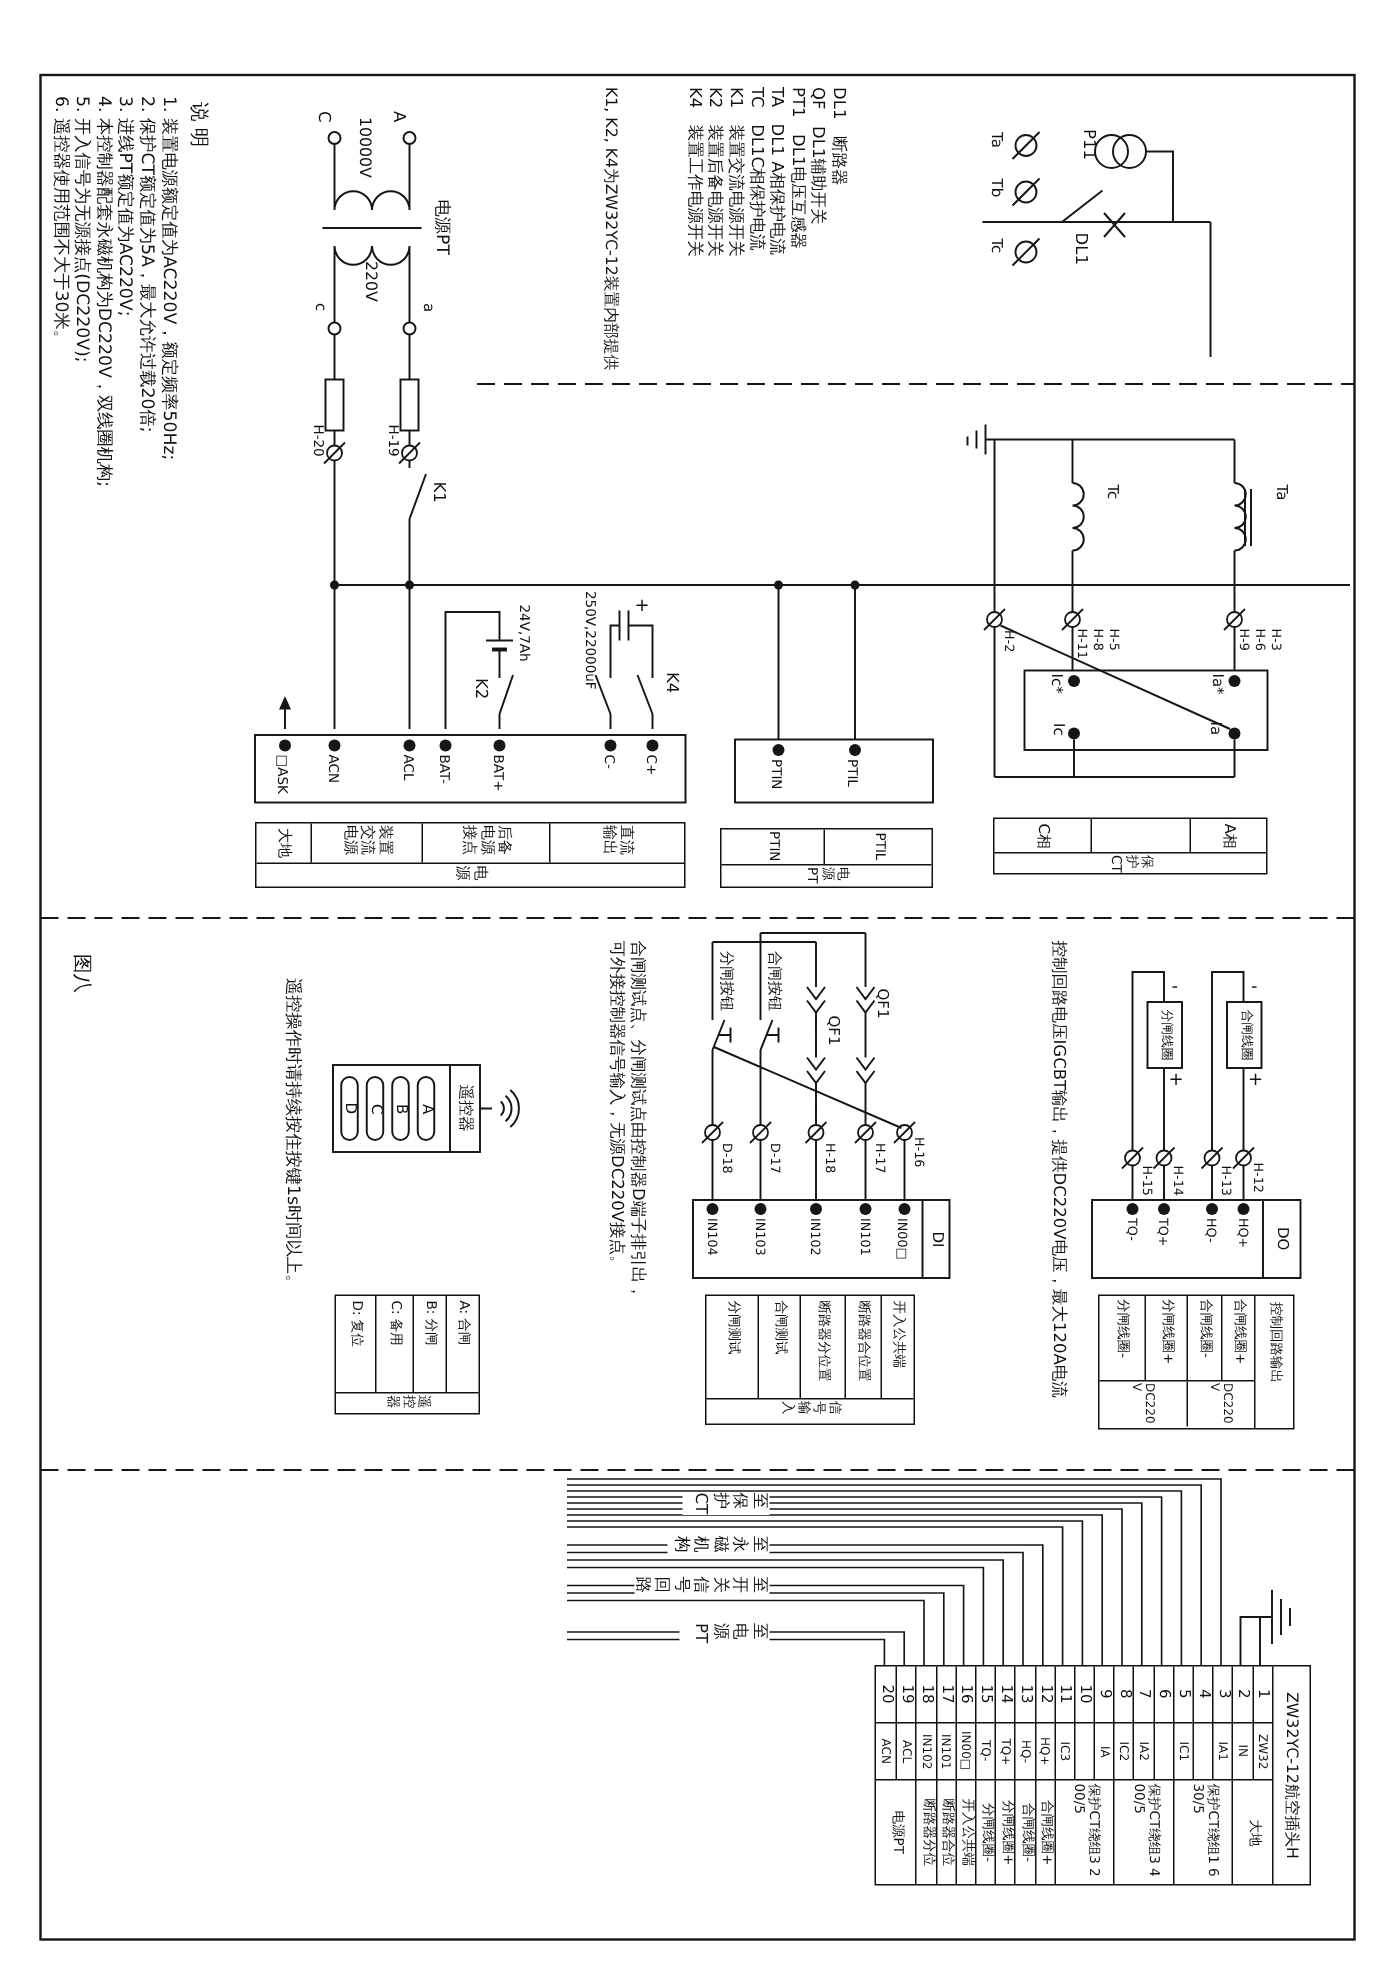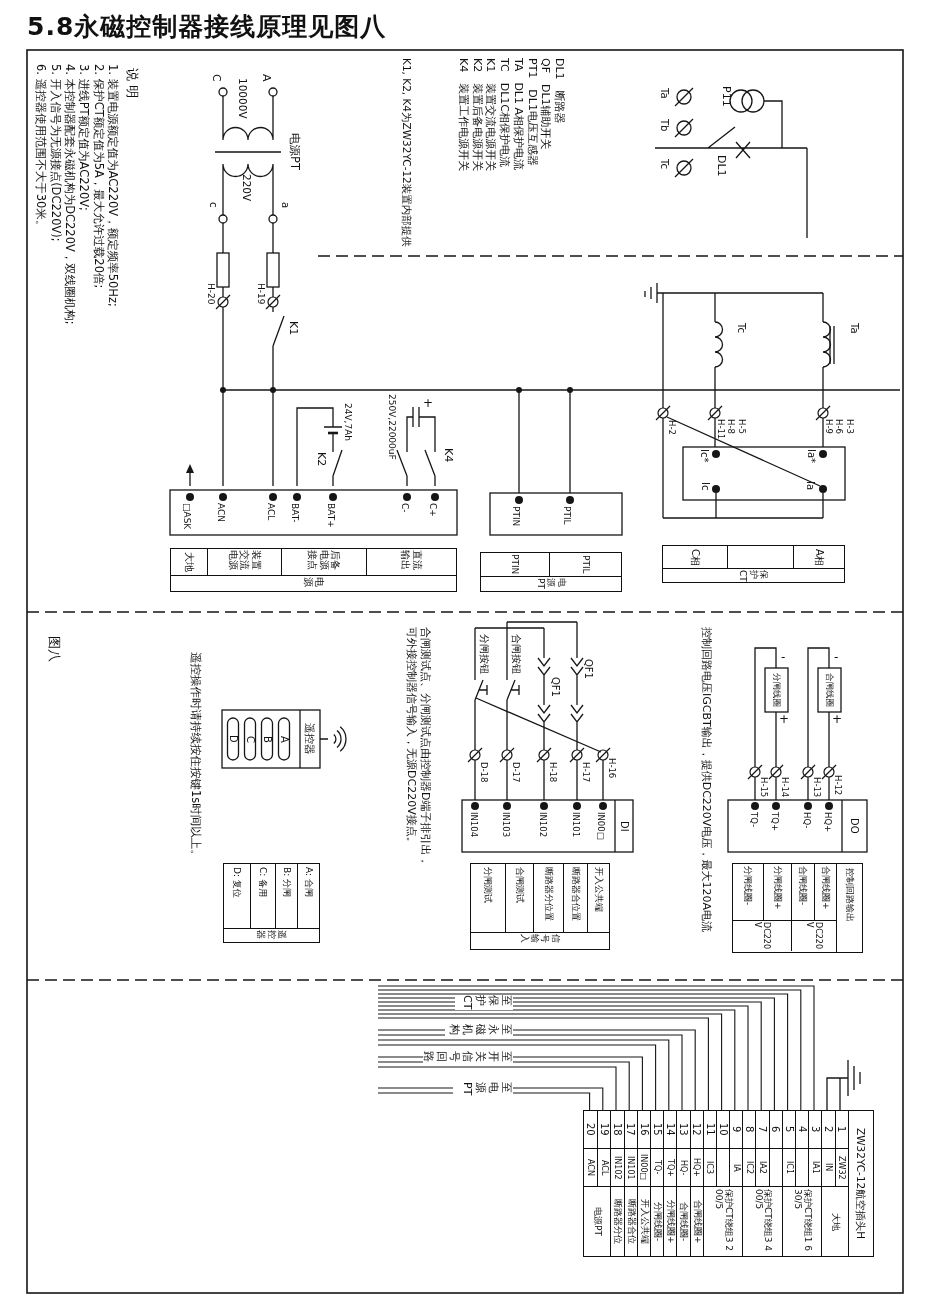--- a/index.html
+++ b/index.html
@@ -191,21 +191,20 @@
         <path d="M378 1040 H668.8 V1110"></path>
         <path d="M378 1045 H655.6 V1110"></path>
         <path d="M378 1057 H642.4 V1110"></path>
         <path d="M378 1062 H629.2 V1110"></path>
         <path d="M378 1067 H616 V1110"></path>
         <path d="M378 1088 H602.8 V1110"></path>
         <path d="M378 1093 H589.6 V1110"></path>
       </g>
   </svg>
 
-  <div class="abs" id="page-title" style="left:27px;top:10px;">5.8永磁控制器接线原理见图八</div>
 
   <div class="abs vt" style="left:124px;top:68px;height:60px;font-size:13px;">说  明</div>
   <div class="abs vtb" style="left:36px;top:64px;width:84px;height:535px;font-size:11.5px;">
     <div>1. 装置电源额定值为AC220V，额定频率50Hz;</div>
     <div>2. 保护CT额定值为5A，最大允许过载20倍;</div>
     <div>3. 进线PT额定值为AC220V;</div>
     <div>4. 本控制器配套永磁机构为DC220V，双线圈机构;</div>
     <div>5. 开入信号为无源接点(DC220V);</div>
     <div>6. 遥控器使用范围不大于30米。</div>
   </div>

